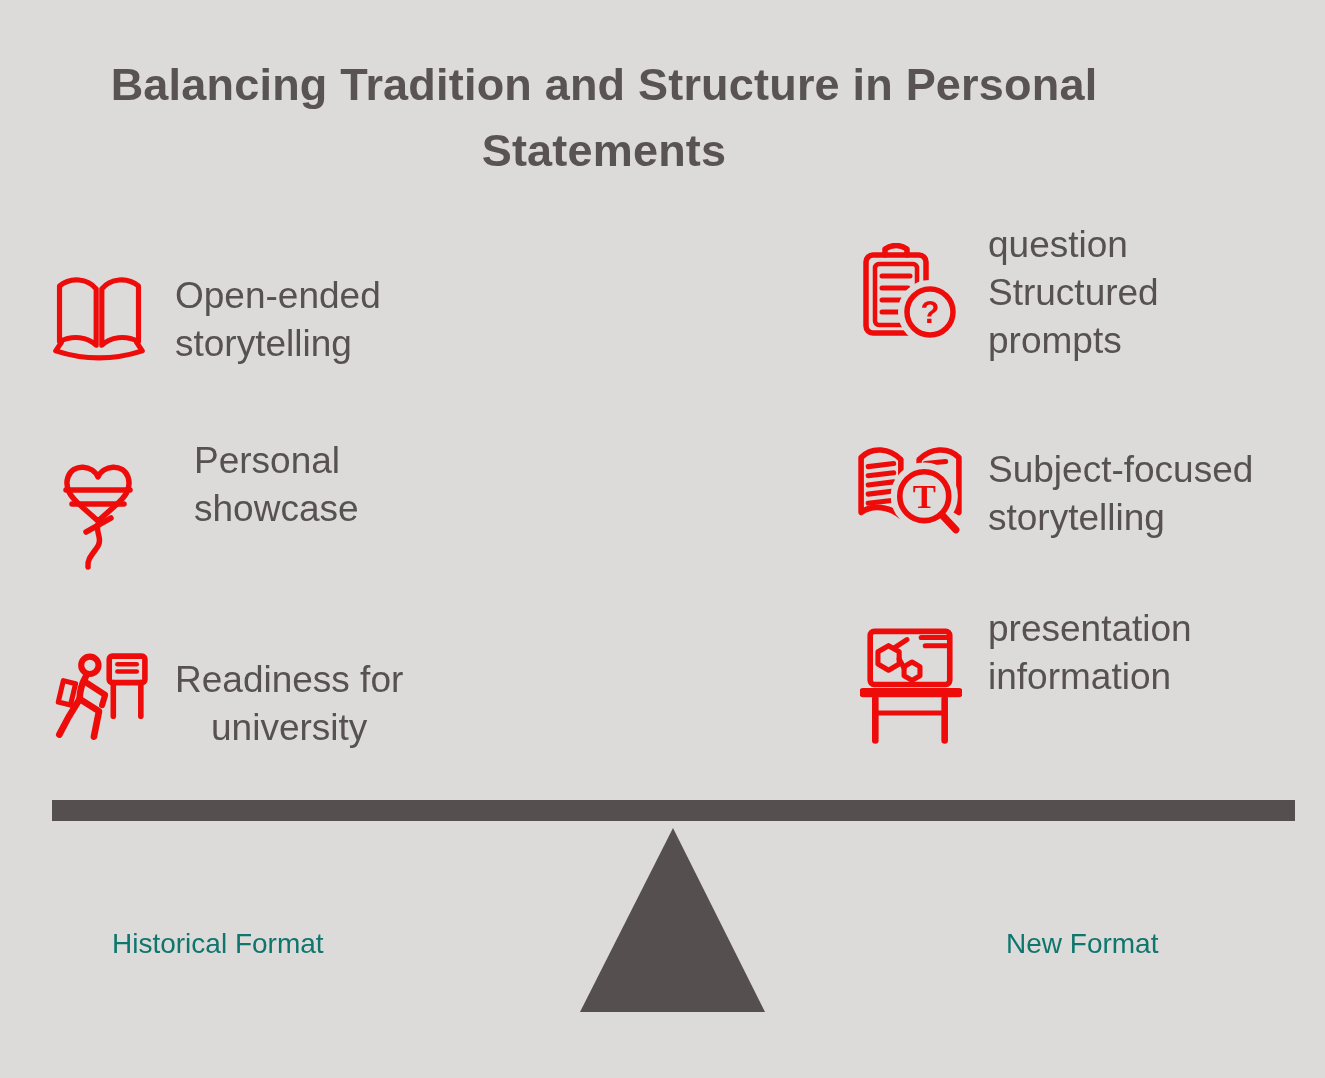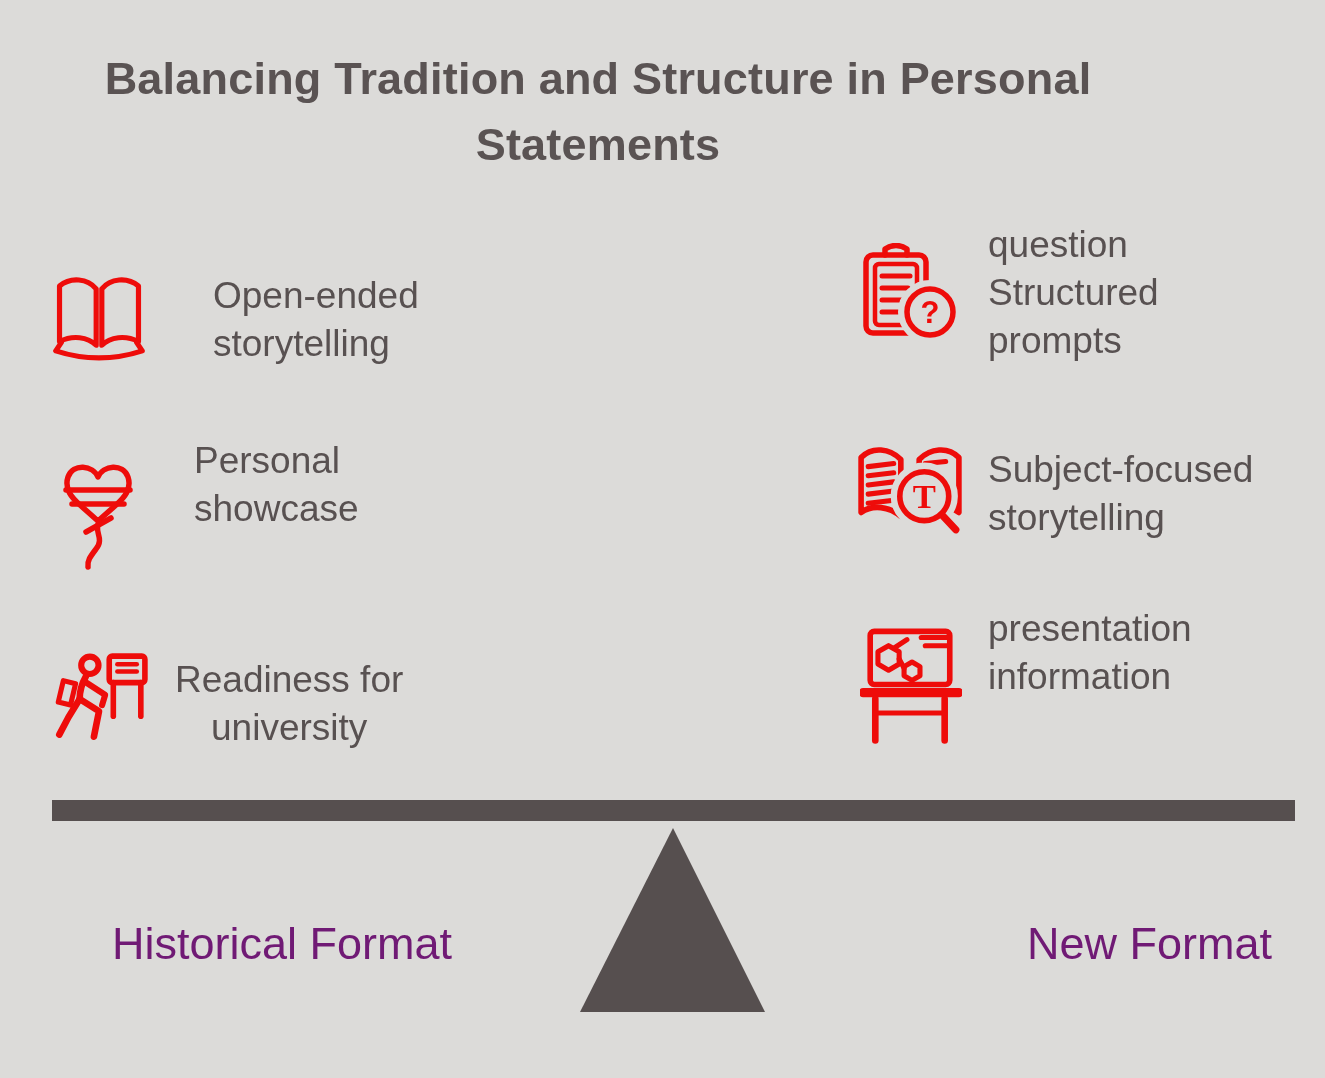--- a/index.html
+++ b/index.html
@@ -8,21 +8,21 @@
     background:#dcdbd9;
   }
   .stage{
     position:relative;
     width:1325px;height:1078px;
     background:#dcdbd9;
     overflow:hidden;
   }
   .title{
     position:absolute;left:0;top:46px;width:1196px;
-    margin:0;text-align:center;
+    margin:6px;text-align:center;
     font-size:45px;font-weight:bold;line-height:66px;
     color:#5a5353;letter-spacing:.2px;
   }
   .item{position:absolute;}
   .icon{position:absolute;display:block;}
   .icon svg{display:block;width:100%;height:100%;}
   .label{
     position:absolute;
     font-size:37px;line-height:48px;color:#585151;
     white-space:nowrap;
@@ -33,41 +33,41 @@
   }
   .fulcrum{
     position:absolute;left:580px;top:828px;
     width:0;height:0;
     border-left:93px solid transparent;
     border-right:92px solid transparent;
     border-bottom:184px solid #564f4f;
   }
   .side-label{
     position:absolute;top:922px;
-    font-size:45px;line-height:44px;color:#701a75;white-space:nowrap;
+    font-size:28px;line-height:44px;color:#0f766e;white-space:nowrap;
   }
   .side-label.left{left:112px;}
-  .side-label.right{left:1027px;}
+  .side-label.right{left:1006px;}
 </style>
 </head>
 <body>
 
 <div class="stage">
 
   <h1 class="title">Balancing Tradition and Structure in Personal Statements</h1>
 
   <div class="item">
     <span class="icon" style="left:52px;top:271px;width:94px;height:94px;">
       <svg viewBox="0 0 100 100" fill="none" stroke="#ee0c0a" stroke-width="5.5" stroke-linecap="round" stroke-linejoin="round">
         <path d="M8,16 C20,6 38,8 47,19 L47,79 C38,70 22,68 8,75 Z"></path>
         <path d="M92,16 C80,6 62,8 53,19 L53,79 C62,70 78,68 92,75 Z"></path>
         <path d="M10,76 L4,85 Q50,100 96,85 L90,76"></path>
       </svg>
     </span>
-    <div class="label" style="left:175px;top:272px;margin-left:38px;">
+    <div class="label" style="left:175px;top:272px;">
       <div>Open-ended</div>
       <div>storytelling</div>
     </div>
   </div>
 
   <div class="item">
     <span class="icon" style="left:60px;top:460px;width:76px;height:118px;">
       <svg viewBox="0 0 76 118" fill="none" stroke="#ee0c0a" stroke-width="5.5" stroke-linecap="round" stroke-linejoin="round">
         <path d="M38,17 C33,5 13,3 8,17 C4,29 12,38 20,45 L38,61 L56,45 C64,38 72,29 68,17 C63,3 43,5 38,17 Z"></path>
         <path d="M6,30 L70,30"></path>

